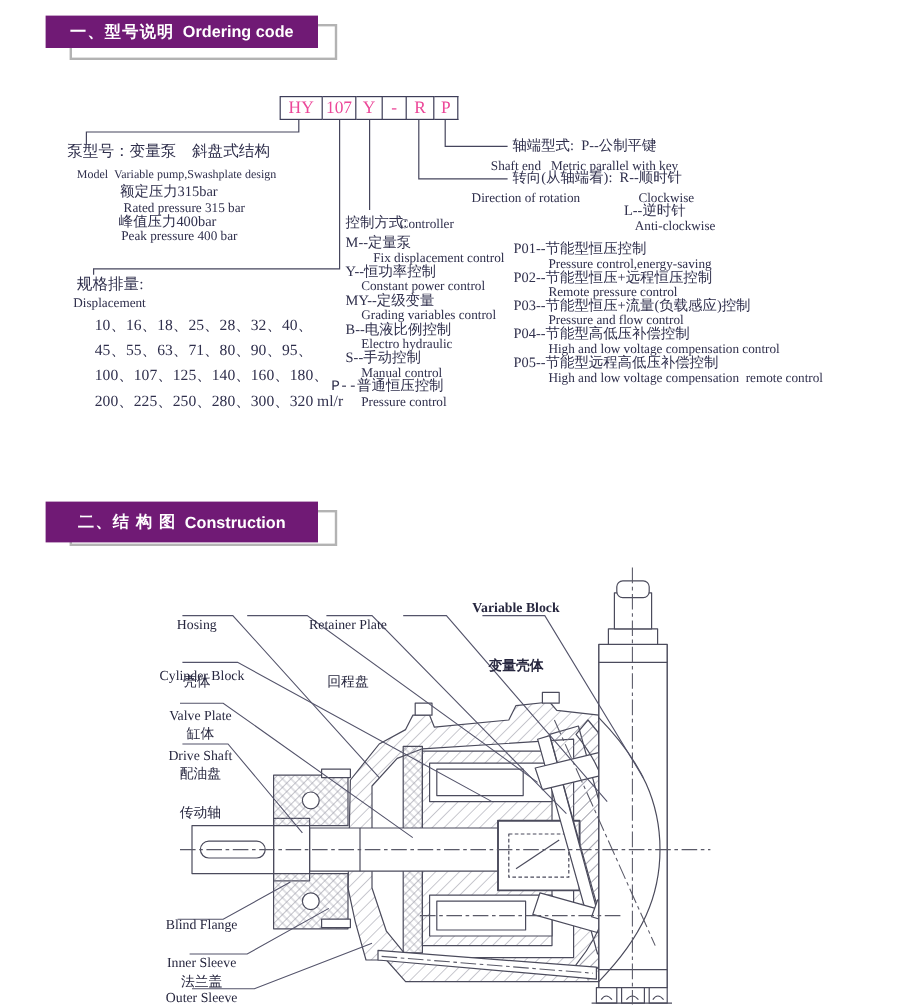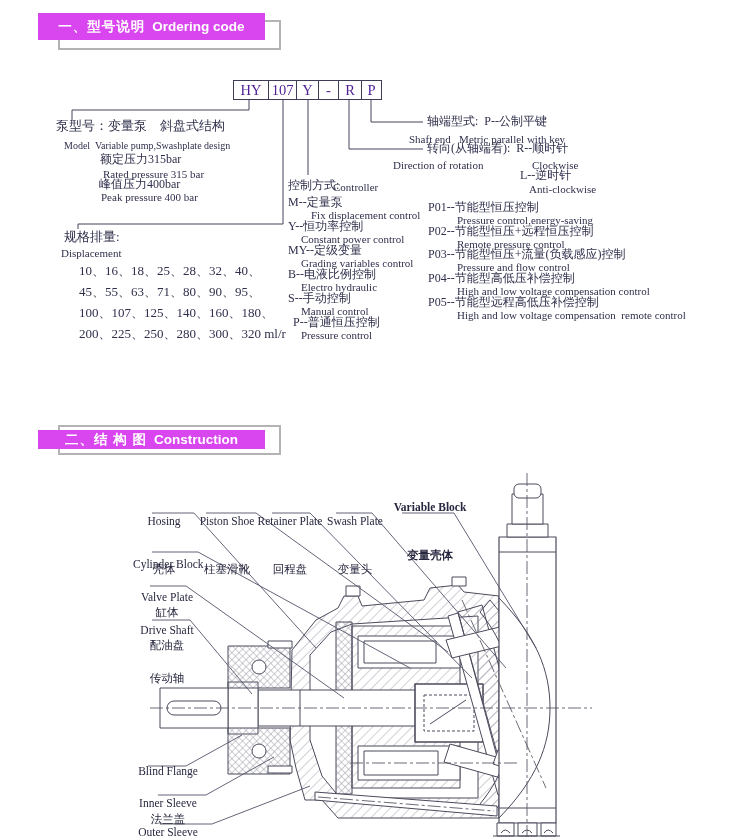--- a/index.html
+++ b/index.html
@@ -4,27 +4,27 @@
 <style>
   html,body{margin:0;padding:0;background:#ffffff;}
   #page{position:relative;width:750px;height:838px;background:#fff;overflow:hidden;
         font-family:"Liberation Serif","DejaVu Serif",serif;color:#2f2f4c;}
   .lbl{position:absolute;white-space:pre;line-height:1.15;}
   .cn13{font-size:13px;}
   .cn12{font-size:12px;}
   .en10{font-size:10px;}
   .en9{font-size:11px;}
   .hdr-shadow{position:absolute;border:2px solid #b3b3b3;background:#fff;}
-  .hdr{position:absolute;background:#d946ef;color:#fff;
+  .hdr{position:absolute;background:#701a75;color:#fff;
        font-family:"Liberation Sans","DejaVu Sans",sans-serif;font-weight:bold;
        font-size:13.5px;letter-spacing:1px;display:flex;align-items:center;justify-content:center;}
   .hdr .en{margin-left:7px;letter-spacing:0;text-align:right;}
   #codeboxes{position:absolute;left:233px;top:80px;display:flex;}
   .cbox{box-sizing:border-box;border:1px solid #3d3d58;height:20px;line-height:18px;
-        text-align:center;font-size:14.5px;color:#4c1d95;border-left-width:0;}
+        text-align:center;font-size:14.5px;color:#ec4899;border-left-width:0;}
   .cbox:first-child{border-left-width:1px;}
   .dlbl{position:absolute;text-align:center;font-size:11.5px;line-height:16px;white-space:pre;color:#27273f;}
   svg{position:absolute;left:0;top:0;}
 </style>
 </head>
 <body>
 
 <div id="page">
 
   <svg width="750" height="838" viewBox="0 0 750 838">
@@ -161,21 +161,21 @@
   <div class="lbl cn12" style="left:288px;top:196px;">M--定量泵</div>
   <div class="lbl en9" style="left:301px;top:209px;margin-left:10px;">Fix displacement control</div>
   <div class="lbl cn12" style="left:288px;top:220px;">Y--恒功率控制</div>
   <div class="lbl en9" style="left:301px;top:233px;">Constant power control</div>
   <div class="lbl cn12" style="left:288px;top:244px;">MY--定级变量</div>
   <div class="lbl en9" style="left:301px;top:257px;">Grading variables control</div>
   <div class="lbl cn12" style="left:288px;top:268px;">B--电液比例控制</div>
   <div class="lbl en9" style="left:301px;top:281px;">Electro hydraulic</div>
   <div class="lbl cn12" style="left:288px;top:292px;">S--手动控制</div>
   <div class="lbl en9" style="left:301px;top:305px;">Manual control</div>
-  <div class="lbl cn12" style="left:293px;top:316px;">P--普通恒压控制</div>
+  <div class="lbl cn12" style="left:276px;top:316px;font-family:Liberation Mono, monospace;">P--普通恒压控制</div>
   <div class="lbl en9" style="left:301px;top:329px;">Pressure control</div>
 
   <div class="lbl cn12" style="left:428px;top:201px;">P01--节能型恒压控制</div>
   <div class="lbl en9" style="left:457px;top:214px;">Pressure control,energy-saving</div>
   <div class="lbl cn12" style="left:428px;top:225px;">P02--节能型恒压+远程恒压控制</div>
   <div class="lbl en9" style="left:457px;top:238px;">Remote pressure control</div>
   <div class="lbl cn12" style="left:428px;top:248px;">P03--节能型恒压+流量(负载感应)控制</div>
   <div class="lbl en9" style="left:457px;top:261px;">Pressure and flow control</div>
   <div class="lbl cn12" style="left:428px;top:272px;">P04--节能型高低压补偿控制</div>
   <div class="lbl en9" style="left:457px;top:285px;">High and low voltage compensation control</div>
@@ -184,41 +184,33 @@
 
   <div class="lbl cn12" style="left:427px;top:115px;">轴端型式:  P--公制平键</div>
   <div class="lbl en9" style="left:409px;top:133px;">Shaft end   Metric parallel with key</div>
   <div class="lbl cn12" style="left:427px;top:142px;">转向(从轴端看):  R--顺时针</div>
   <div class="lbl en9" style="left:393px;top:159px;">Direction of rotation</div>
   <div class="lbl en9" style="left:532px;top:159px;">Clockwise</div>
   <div class="lbl cn12" style="left:520px;top:169px;">L--逆时针</div>
   <div class="lbl en9" style="left:529px;top:183px;">Anti-clockwise</div>
 
   <div class="hdr-shadow" style="left:58px;top:425px;width:219px;height:26px;"></div>
-  <div class="hdr" style="left:38px;top:430px;width:227px;height:19px;">
+  <div class="hdr" style="left:38px;top:418px;width:227px;height:34px;">
     <span>二、结 构 图</span>
     <span class="en">Construction</span>
   </div>
 
   <div class="dlbl" style="left:138px;top:481px;width:52px;">
     <div>Hosing</div>
     <div>壳体</div>
   </div>
-  <div class="dlbl" style="left:194px;top:481px;width:66px;">
-    <div>Piston Shoe</div>
-    <div>柱塞滑靴</div>
-  </div>
   <div class="dlbl" style="left:252px;top:481px;width:76px;">
     <div>Retainer Plate</div>
     <div>回程盘</div>
   </div>
-  <div class="dlbl" style="left:322px;top:481px;width:66px;">
-    <div>Swash Plate</div>
-    <div>变量头</div>
-  </div>
   <div class="dlbl" style="left:388px;top:467px;width:84px;font-weight:bold;">
     <div>Variable Block</div>
     <div>变量壳体</div>
   </div>
 
   <div class="dlbl" style="left:133px;top:524px;width:68px;">
     <div>Cylinder Block</div>
     <div>缸体</div>
   </div>
   <div class="dlbl" style="left:133px;top:557px;width:68px;">

